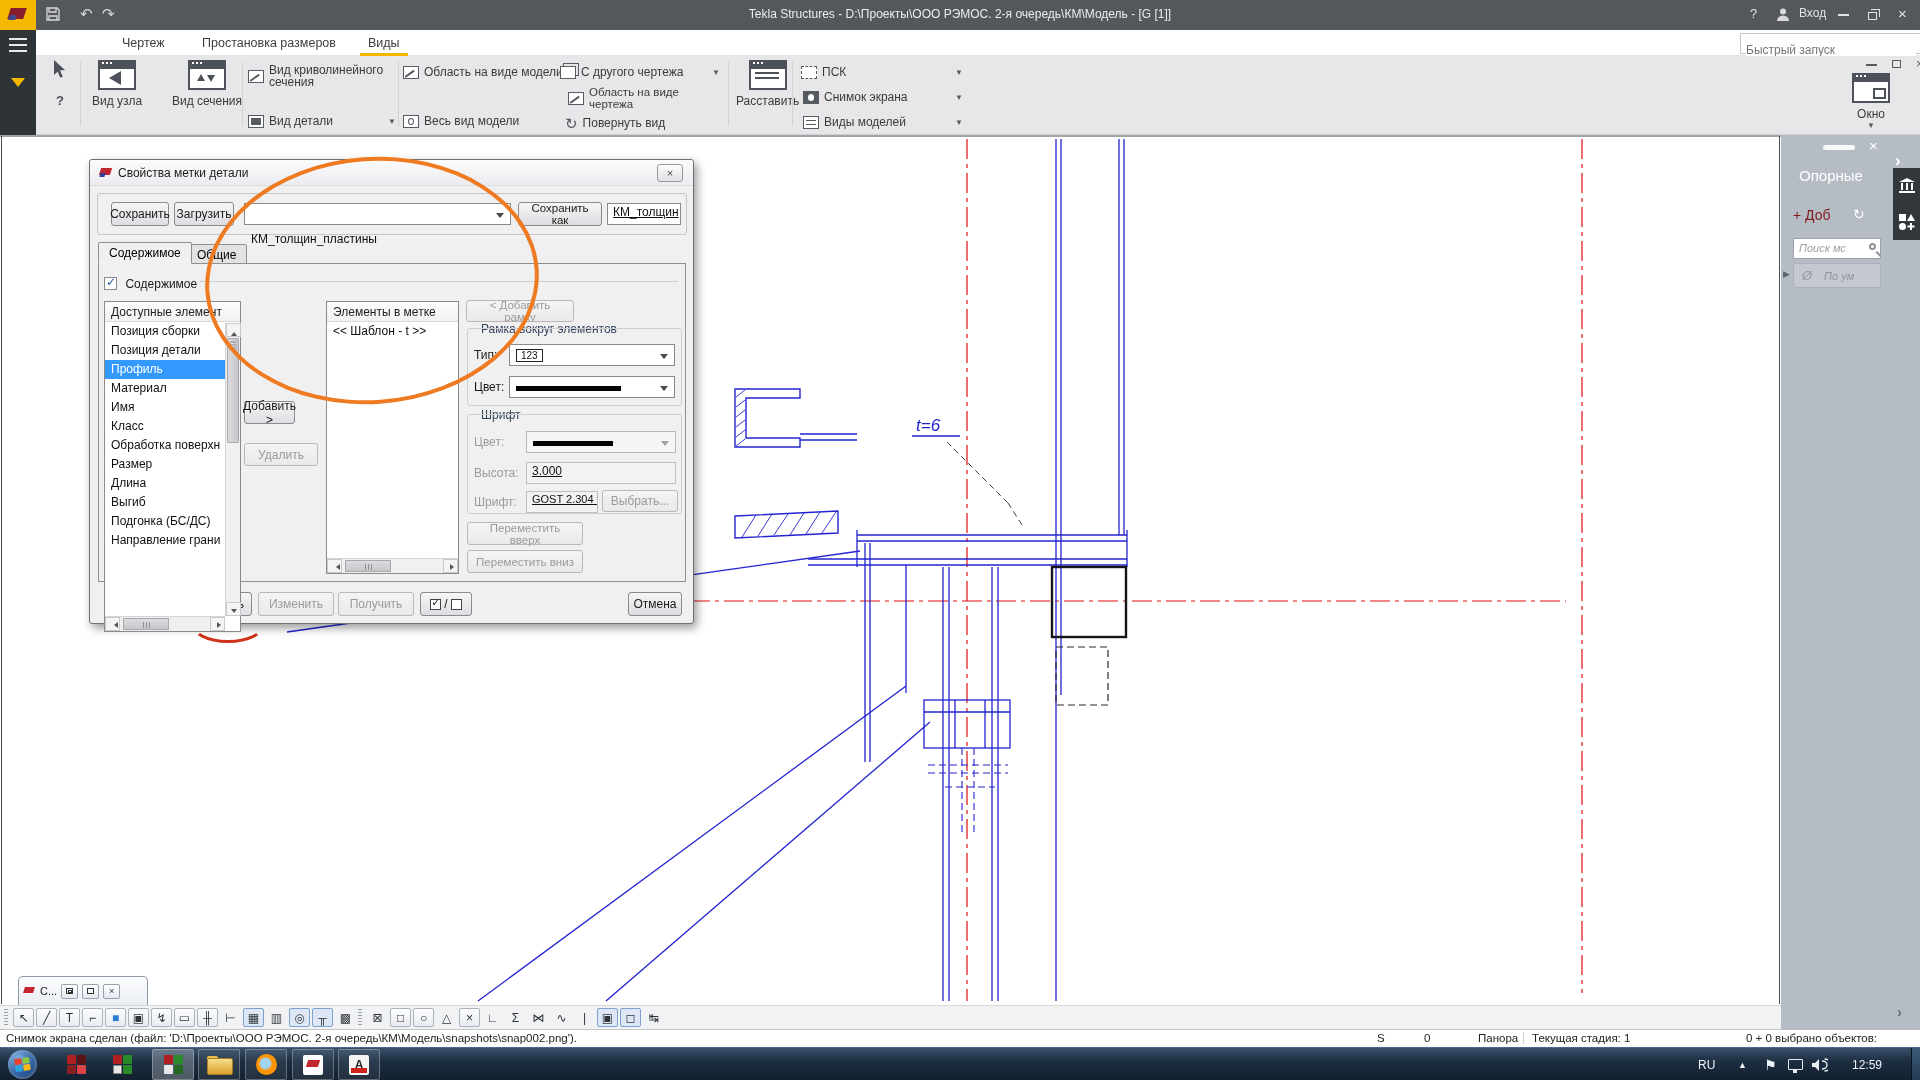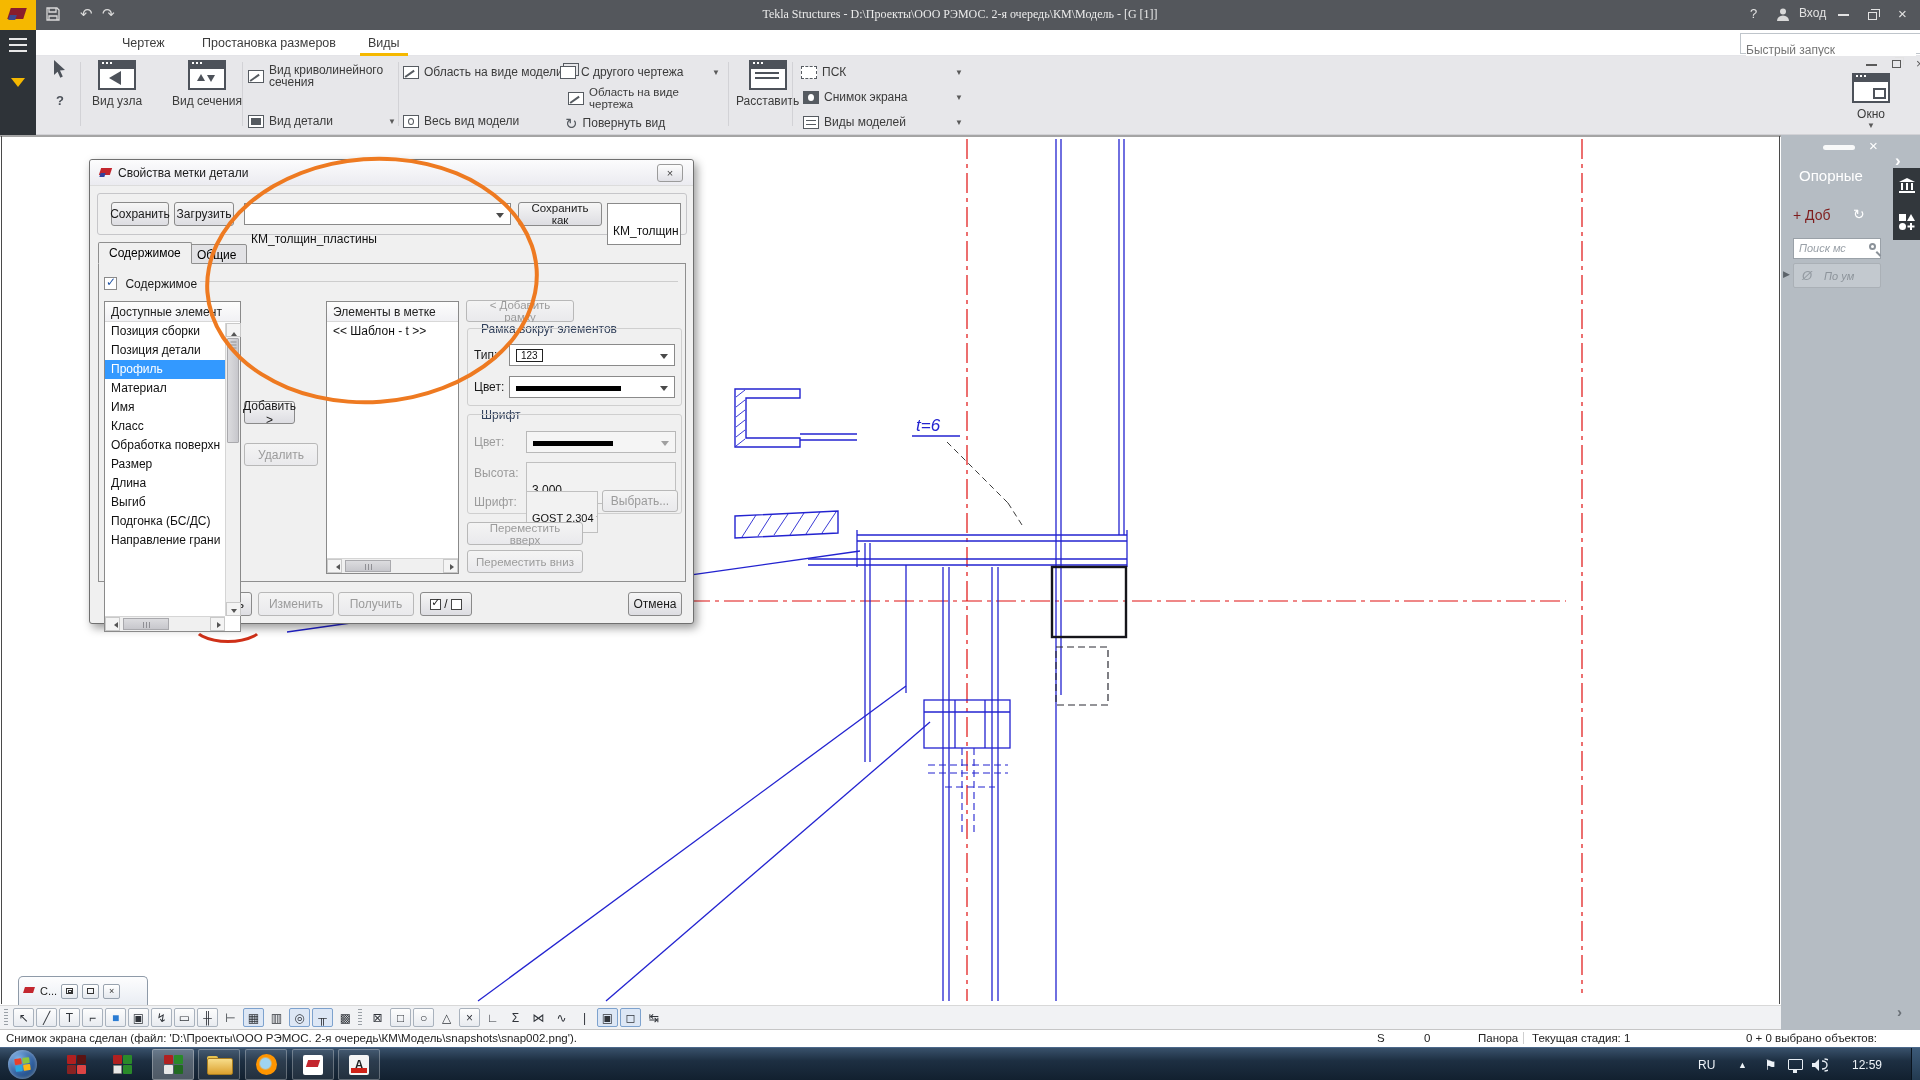--- a/index.html
+++ b/index.html
@@ -6,21 +6,21 @@
   html,body { width:1920px; height:1080px; overflow:hidden; background:#fff;
     font-family:"Liberation Sans","DejaVu Sans",sans-serif; }
   .abs { position:absolute; }
 
   
   #titlebar { position:absolute; left:0; top:0; width:1920px; height:30px; background:#54575c; color:#e8e8e8; }
   #logo { position:absolute; left:0; top:0; width:36px; height:30px; background:#f5b800; }
   #logo i { position:absolute; left:9px; top:8px; width:16px; height:11px; background:#8a1d2c; transform:skewX(-18deg); }
   #logo b { position:absolute; left:9px; top:15px; width:7px; height:5px; background:#3d4a8f; transform:skewX(-18deg); }
   .tb-ic { position:absolute; top:5px; font-size:15px; color:#d9d9d9; cursor:default; }
-  #title-text { position:absolute; left:0; right:0; top:7px; text-align:center; font-size:12px; color:#ececec;font-family:Liberation Serif, serif; }
+  #title-text { position:absolute; left:0; right:0; top:7px; text-align:center; font-size:12px; color:#ececec; }
   .tb-right { position:absolute; top:6px; font-size:13px; color:#e3e3e3; }
   .bar-min { position:absolute; width:11px; height:2px; background:#e3e3e3; }
   .rst { display:inline-block; width:9px; height:8px; border:1px solid #e3e3e3; position:relative; }
   .rst::before { content:""; position:absolute; left:2px; top:-4px; width:8px; height:7px; border:1px solid #e3e3e3; border-bottom:none; border-left:none; }
 
   
   #tabrow { position:absolute; left:36px; top:30px; width:1884px; height:26px; background:#ffffff; border-bottom:1px solid #e4e4e8; }
   .tab { position:absolute; top:4px; font-size:12.5px; color:#3c3c3c; padding:2px 4px; cursor:default; }
   .tab.active::after { content:""; position:absolute; left:-4px; right:-4px; bottom:-5px; height:4px; background:#f5b800; }
   #quick-search { position:absolute; left:1704px; top:3px; width:206px; height:21px; border:1px solid #bfc5cb; background:#fff; }
@@ -75,21 +75,21 @@
   #dlg-ico { position:absolute; left:8px; top:7px; width:15px; height:12px; }
   #dlg-ico i { position:absolute; left:2px; top:1px; width:11px; height:7px; background:#c3262e; transform:skewX(-18deg); }
   #dlg-ico b { position:absolute; left:2px; top:6px; width:5px; height:4px; background:#33419e; transform:skewX(-18deg); }
   #dlg-close { position:absolute; right:10px; top:4px; width:26px; height:18px; border:1px solid #9b9b9b; border-radius:3px; background:linear-gradient(#fdfdfd,#e0e0e6); text-align:center; font-size:11px; color:#444; line-height:16px; cursor:default; }
   .btn { position:absolute; height:24px; border:1px solid #8a8a8a; border-radius:3px; background:linear-gradient(#f6f6f6,#dddde2); font-size:12px; color:#1a1a1a; text-align:center; display:flex; align-items:center; justify-content:center; padding:0 6px; cursor:default; font-family:inherit; }
   .btn.disabled { color:#9b9b9b; border-color:#b8b8b8; background:linear-gradient(#f4f4f4,#e9e9ec); }
   #dlg-toolpanel { position:absolute; left:7px; top:33px; width:590px; height:42px; border:1px solid #c6c6c9; border-radius:3px; }
   .combo { position:absolute; background:#fff; border:1px solid #8a8a8a; height:22px; }
   .combo .ca { position:absolute; right:6px; top:9px; border:4px solid transparent; border-top:5px solid #4a4a4a; }
   .combo .cv { position:absolute; left:6px; top:4px; font-size:12px; color:#111; white-space:nowrap;margin-top:24px; }
-  .field { position:absolute; background:#fff; border:1px solid #8a8a8a; height:22px; font-size:12px; color:#111; padding:20px 5px; white-space:nowrap; overflow:hidden; }
+  .field { position:absolute; background:#fff; border:1px solid #8a8a8a; height:22px; font-size:12px; color:#111; padding:1px 5px; white-space:nowrap; overflow:hidden;text-decoration:underline; }
   .dtab { position:absolute; font-size:12px; padding:3px 10px 4px; border:1px solid #8f8f8f; cursor:default; }
   .dtab.active { top:82px; background:#f0f0f0; border-bottom:1px solid #f0f0f0; height:22px; z-index:3; border-radius:2px 2px 0 0; }
   .dtab.inactive { top:84px; height:20px; background:#e2e2e5; border-radius:2px 2px 0 0; }
   #dlg-page { position:absolute; left:8px; top:103px; width:588px; height:319px; border:1px solid #8f8f8f; background:#f0f0f0; z-index:1; }
   .z2 { z-index:2; }
   .cb { display:inline-block; width:13px; height:13px; border:1px solid #8a8a8a; background:#fff; position:relative; vertical-align:-2px; }
   .cb .ck { position:absolute; left:1px; top:-3px; font-size:12px; color:#2456a5; font-weight:bold; }
   .grp-line { position:absolute; height:1px; background:#cdcdcd; }
   .lab { position:absolute; font-size:12px; color:#1a1a1a; white-space:nowrap; }
   .lab.dis { color:#9b9b9b; }

